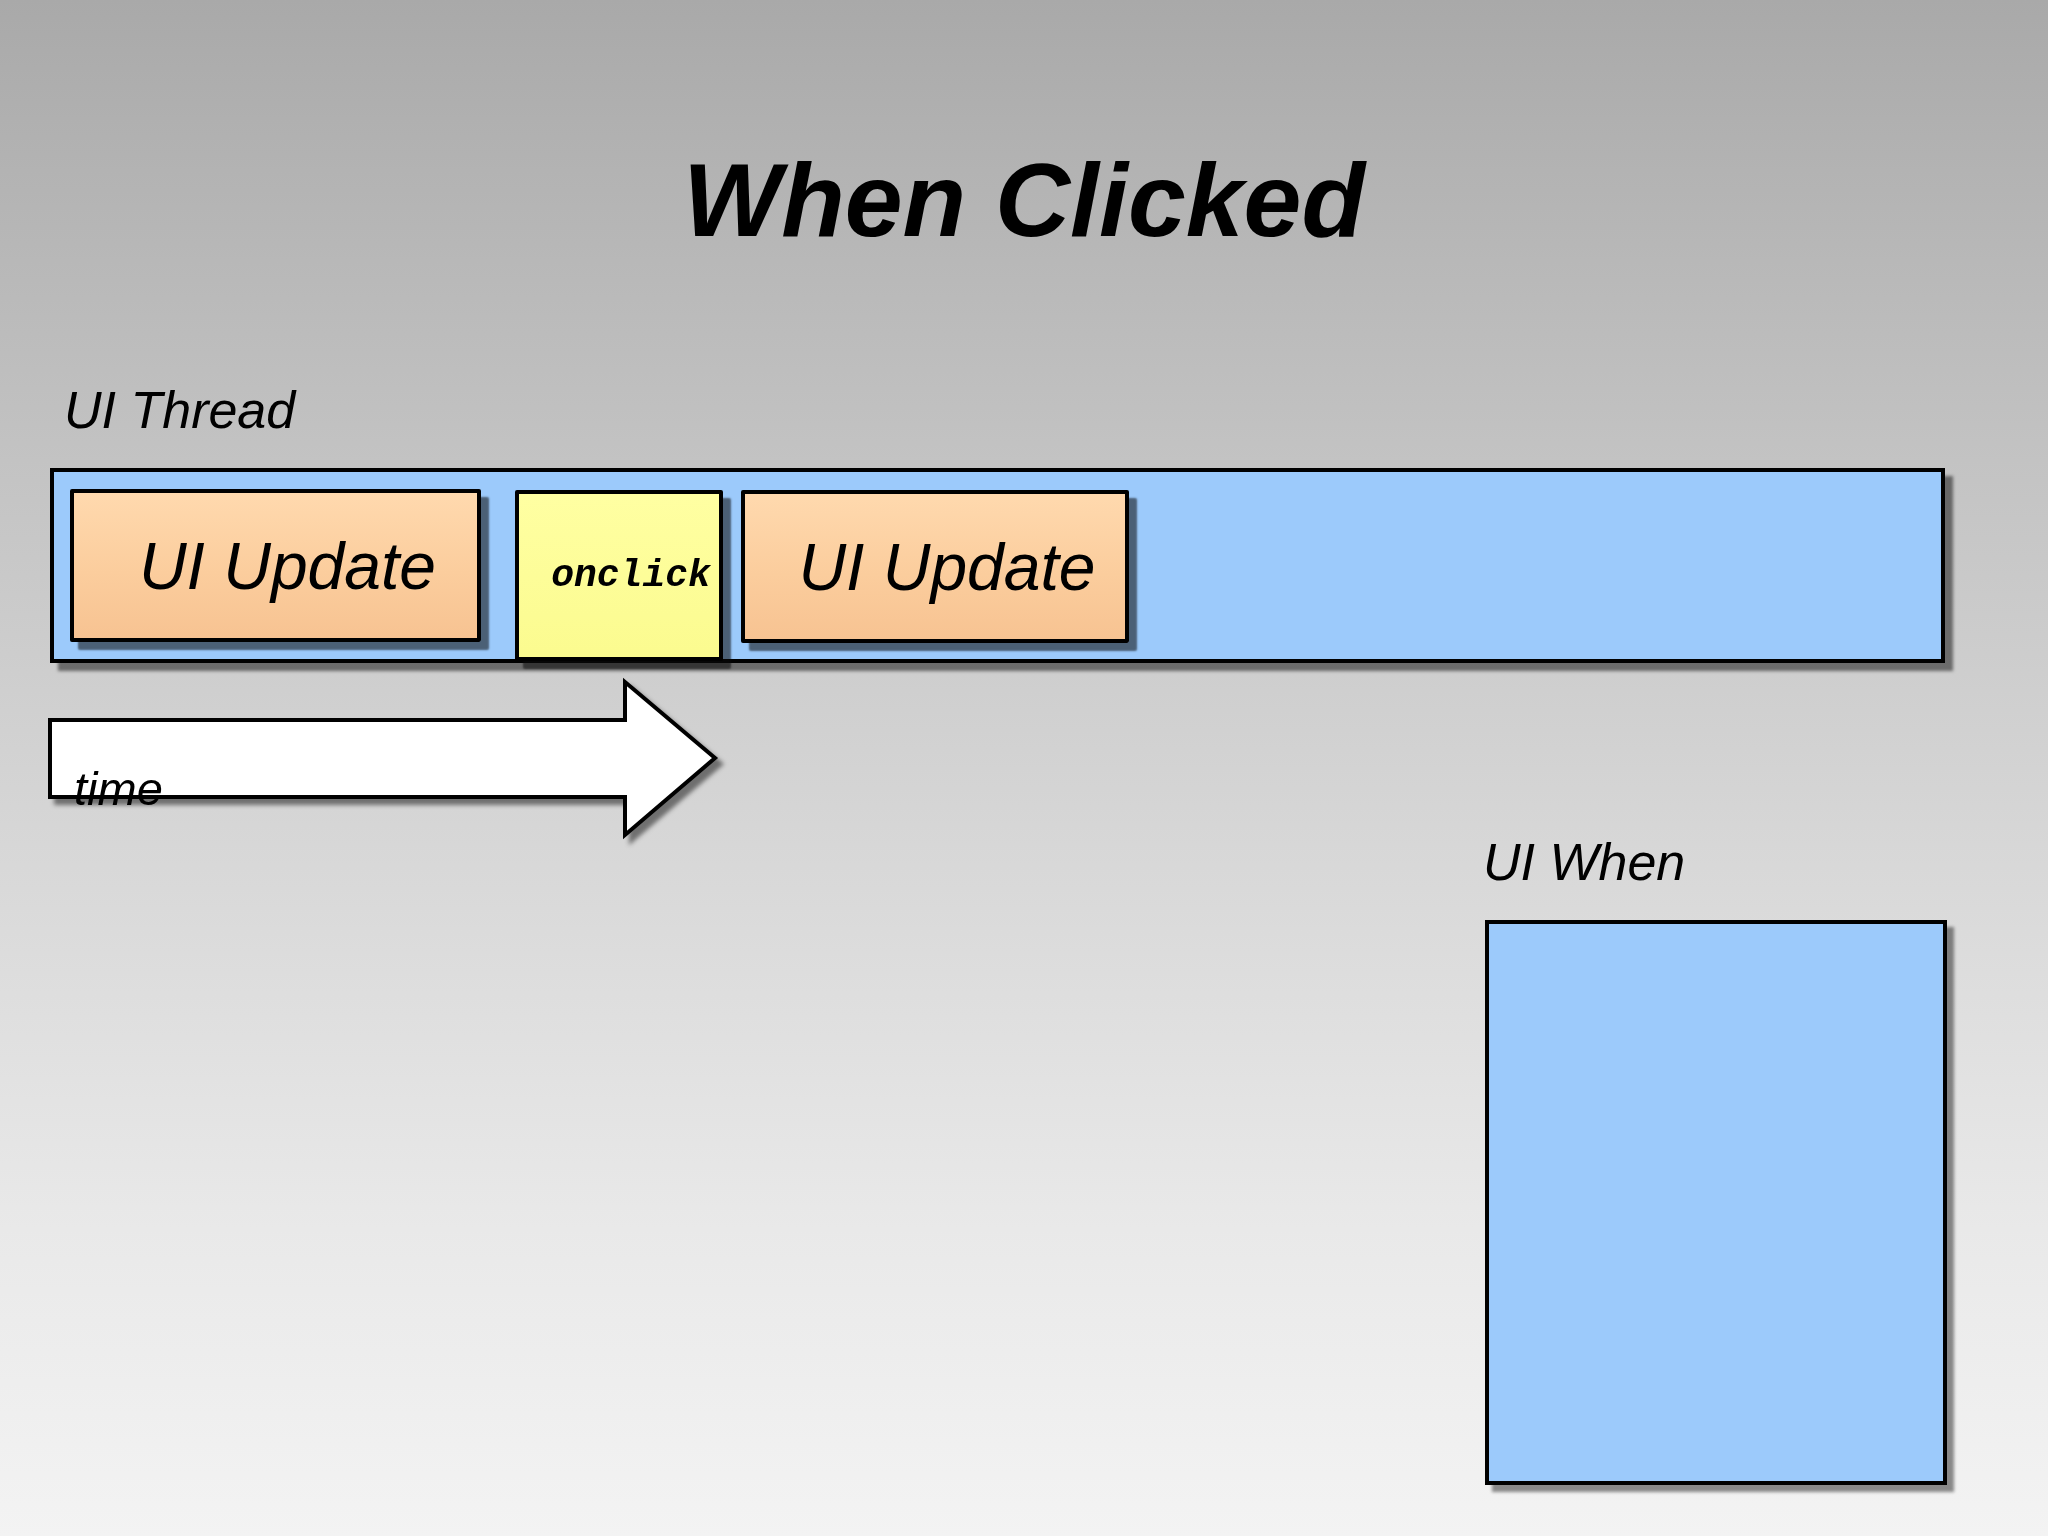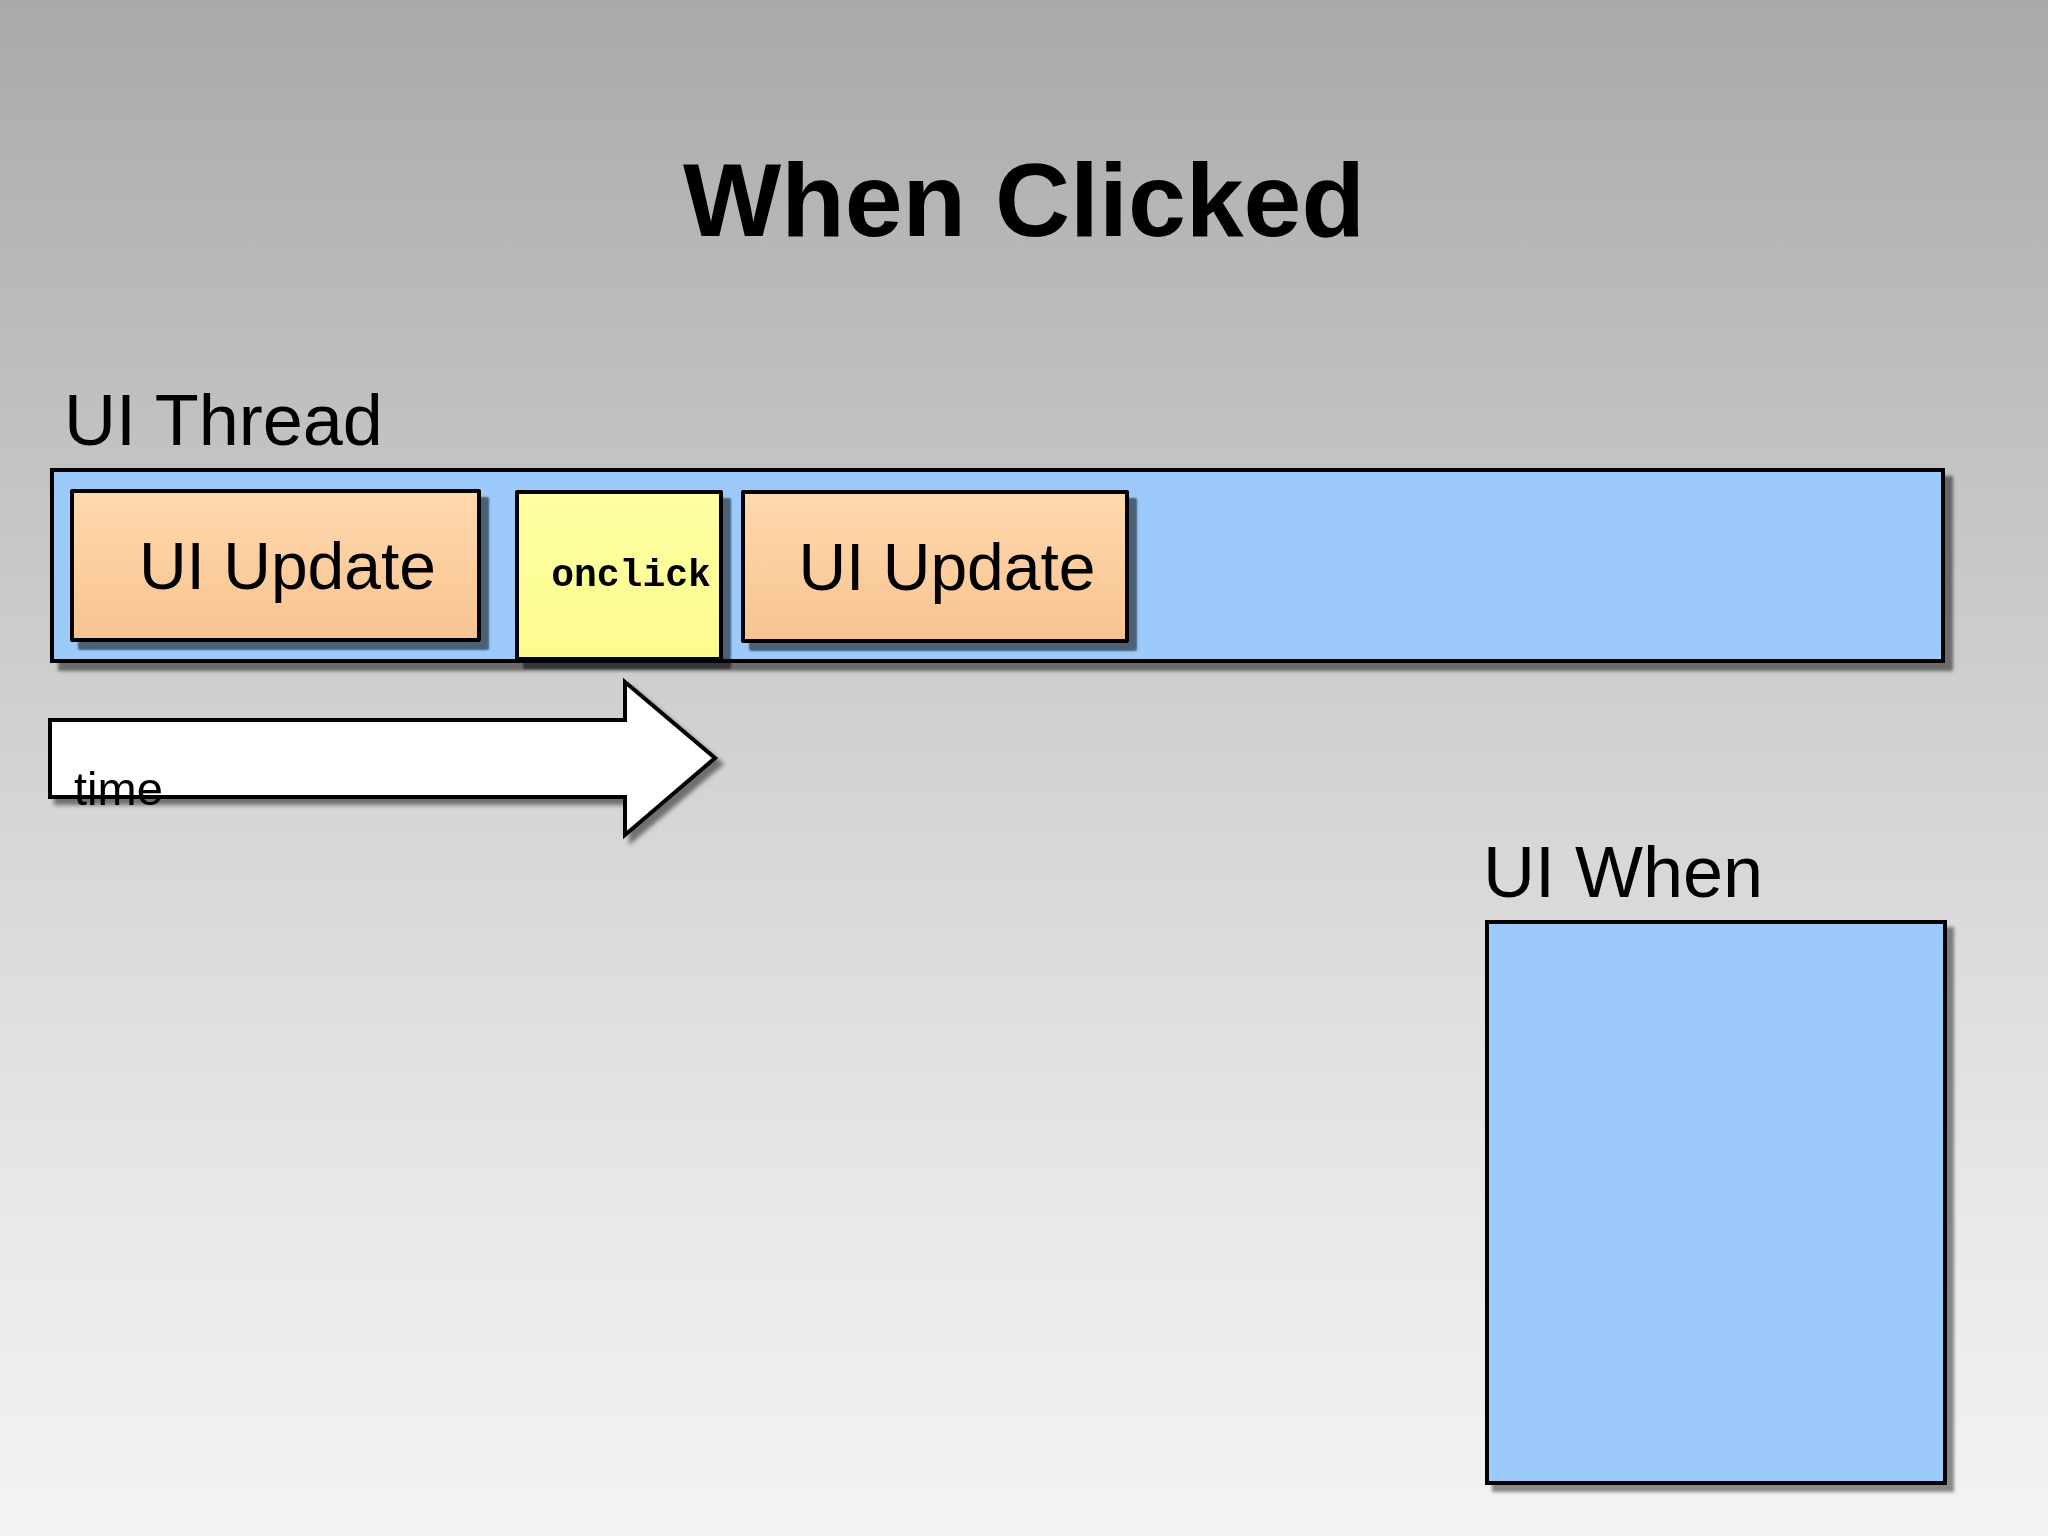--- a/index.html
+++ b/index.html
@@ -10,38 +10,39 @@
   .slide {
     position: relative;
     width: 2048px;
     height: 1536px;
     overflow: hidden;
     background: linear-gradient(180deg,
       #a9a9a9 0%, #b2b2b2 10%, #c3c3c3 30%,
       #d7d7d7 55%, #e9e9e9 80%, #f3f3f3 100%);
     font-family: "Liberation Sans", sans-serif;
     color: #000;
+    font-style: italic;
   }
 
   .title {
     position: absolute;
     top: 146px;
     left: 0;
     width: 100%;
     margin: 0;
     text-align: center;
     font-size: 104px;
     font-weight: bold;
     letter-spacing: 0px;
     line-height: 1.05;
   }
 
   .section-label {
     position: absolute;
-    font-size: 72px;
+    font-size: 52px;
     font-weight: normal;
     line-height: 1.0;
     white-space: nowrap;
     text-align: center;
   }
   .thread-label { left: 64px; top: 384px; }
   .queue-label  { left: 1483px; top: 836px; }
 
   .thread-track {
     position: absolute;

